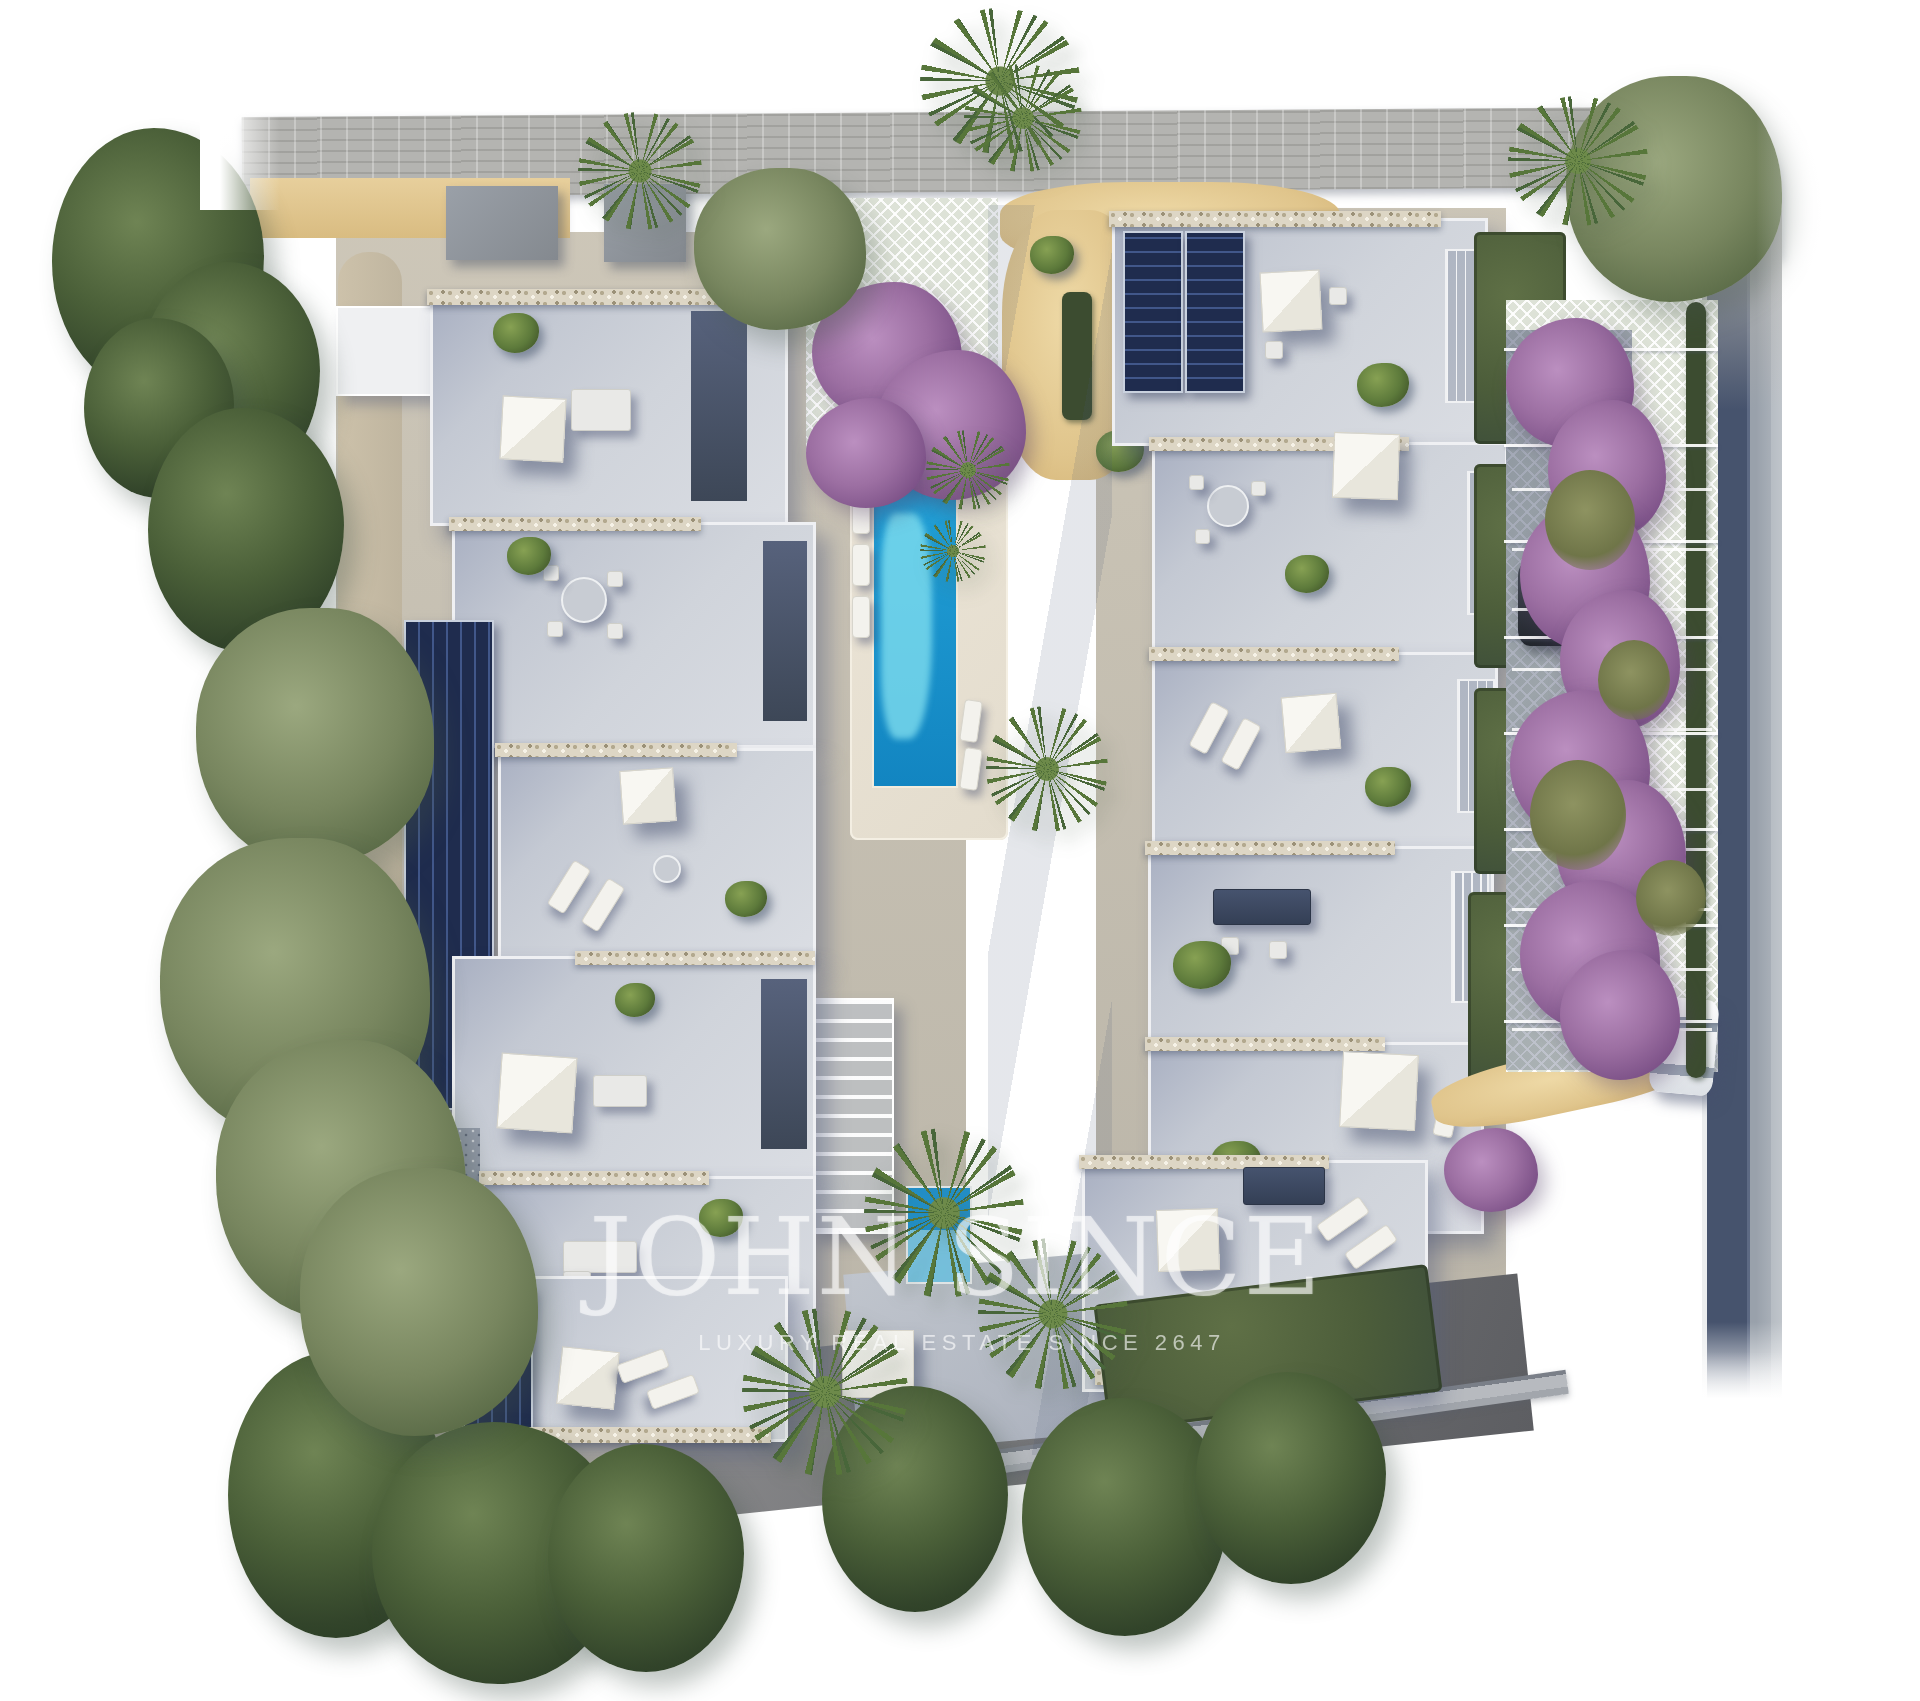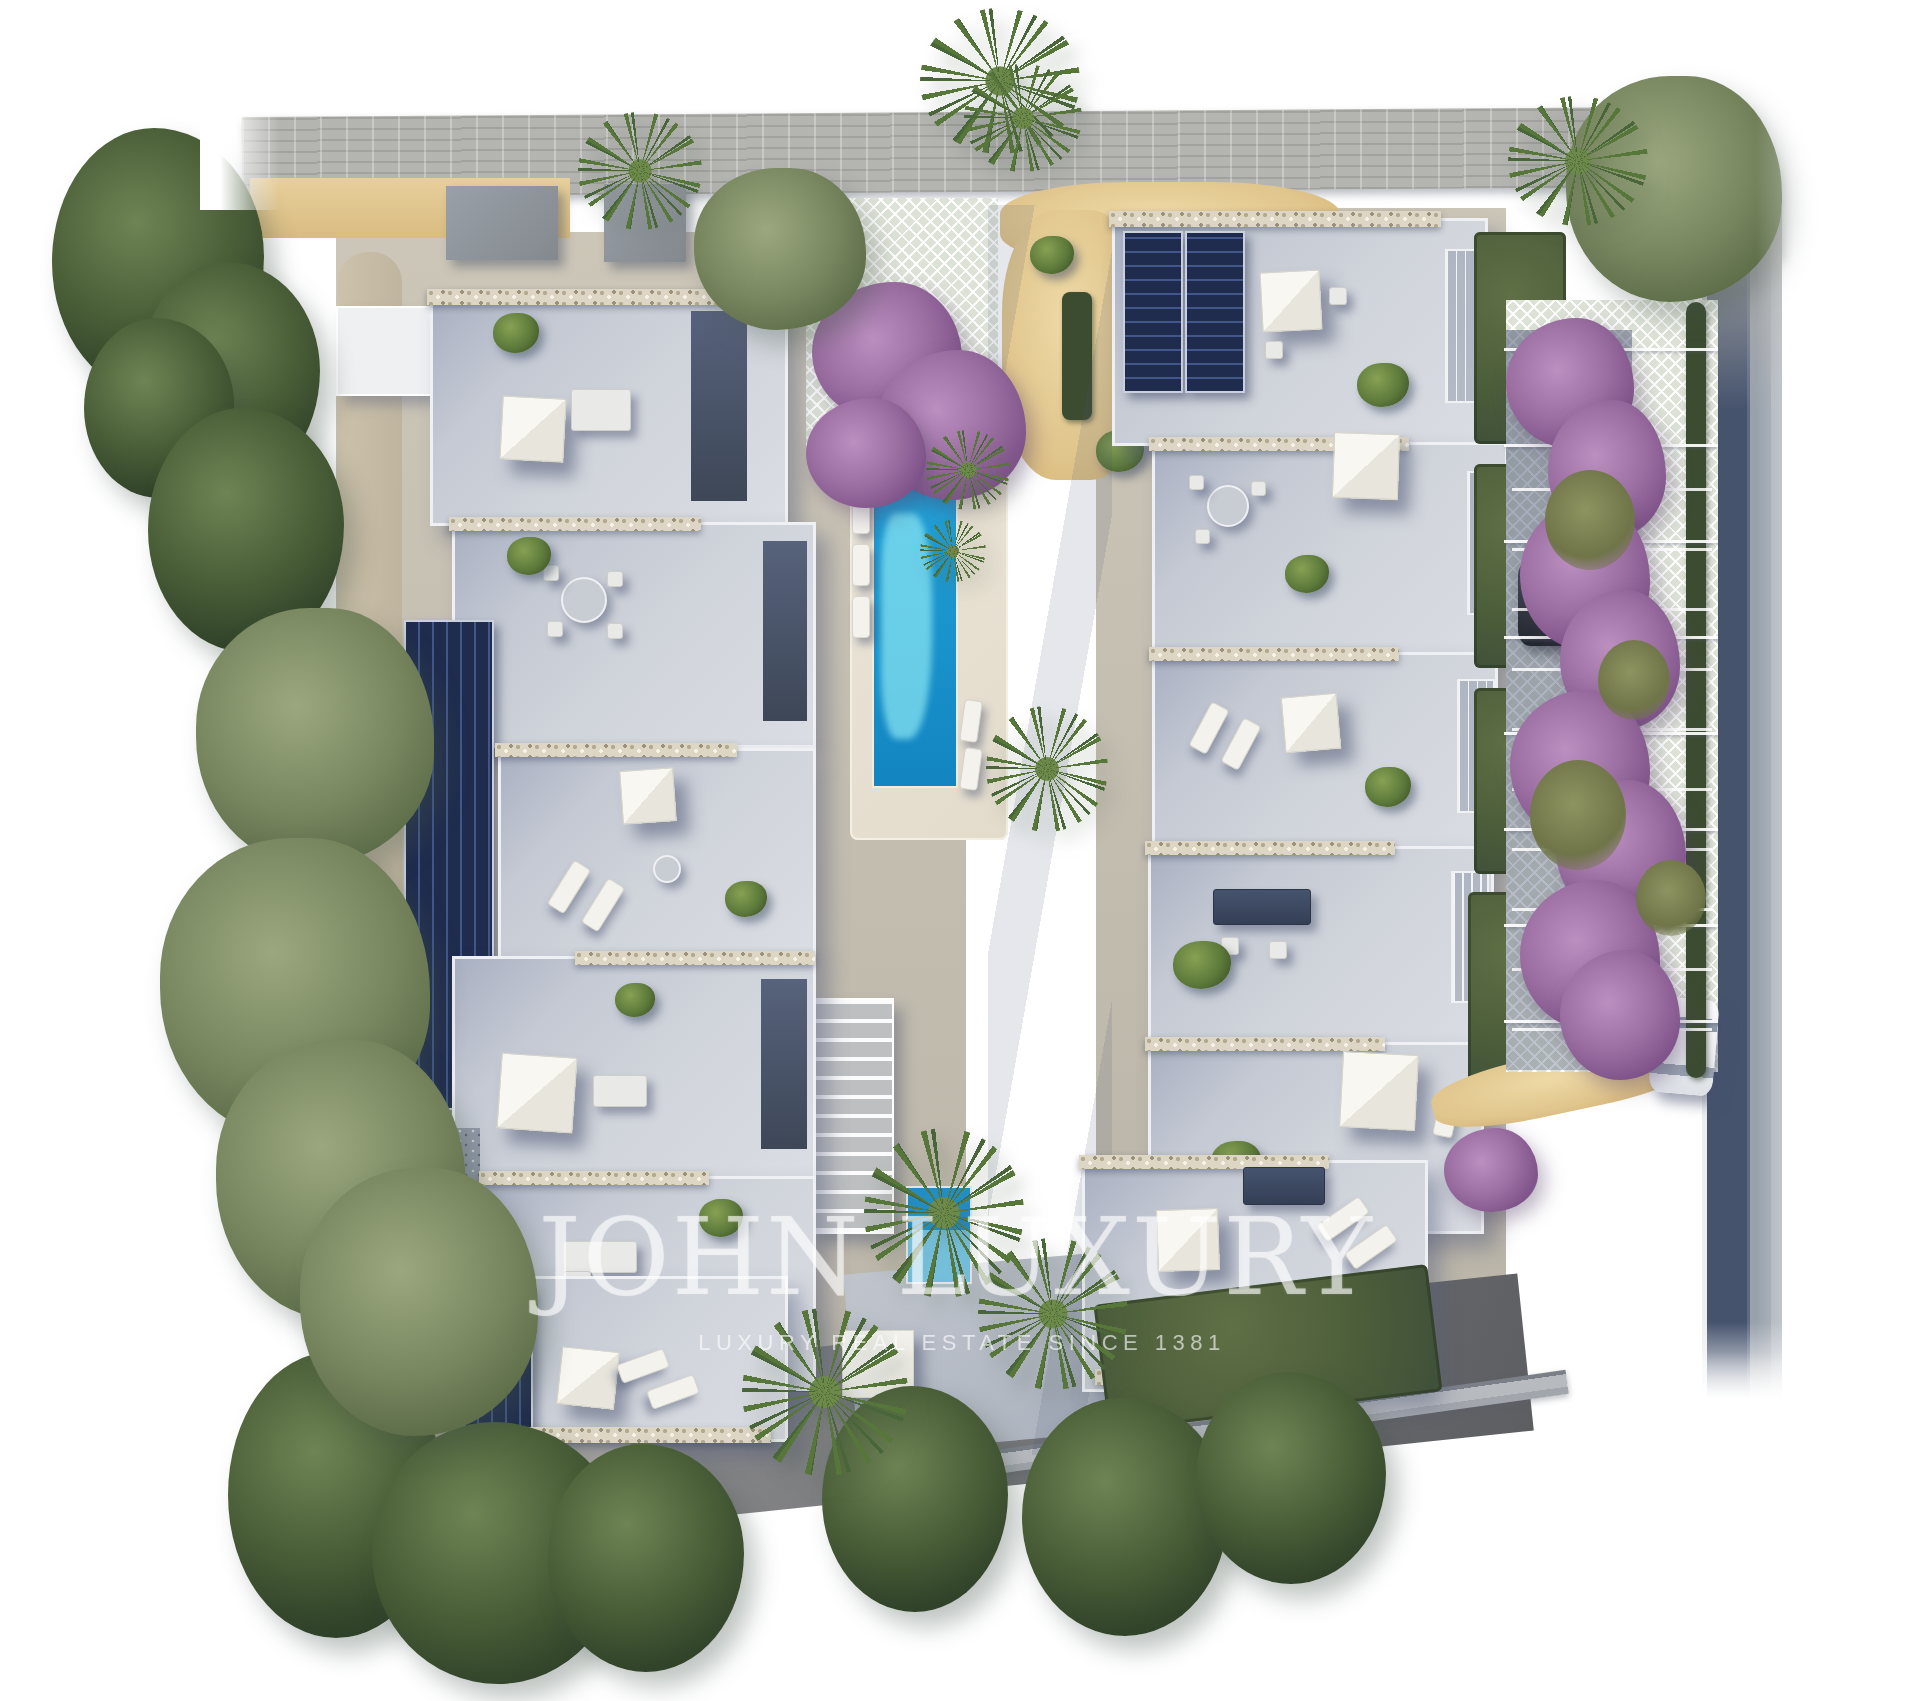--- a/index.html
+++ b/index.html
@@ -328,15 +328,15 @@
       <div class="abs palm" style="left: 986px; top: 706px; width: 122px; height: 126px;"></div>
       <div class="abs palm" style="left: 864px; top: 1128px; width: 160px; height: 170px;"></div>
       <div class="abs palm" style="left: 978px; top: 1238px; width: 150px; height: 152px;"></div>
       <div class="abs palm" style="left: 742px; top: 1308px; width: 166px; height: 168px;"></div>
     </div>
 
   <div class="abs fade" style="left:1756px;top:90px;width:170px;height:1420px;background:linear-gradient(90deg,rgba(255,255,255,0),#fff 60%)"></div>
   <div class="abs fade" style="left:1680px;top:1352px;width:130px;height:100px;background:linear-gradient(180deg,rgba(255,255,255,0),#fff 80%)"></div>
   <div class="abs fade" style="left:200px;top:100px;width:80px;height:110px;background:linear-gradient(270deg,rgba(255,255,255,0),#fff 75%)"></div>
 
-  <div class="abs wm wm-title" style="left: 956px; top: 1196px; transform: translateX(-50%); z-index: 50;">JOHN LUXURY</div>
-  <div class="abs wm wm-sub" style="left: 962px; top: 1330px; transform: translateX(-50%); z-index: 50;">LUXURY REAL ESTATE SINCE 1381</div>
+  <div class="abs wm wm-title" style="left: 956px; top: 1196px; transform: translateX(-50%); z-index: 50;">JOHN SINCE</div>
+  <div class="abs wm wm-sub" style="left: 962px; top: 1330px; transform: translateX(-50%); z-index: 50;">LUXURY REAL ESTATE SINCE 2647</div>
 </div>
 
 </body></html>

